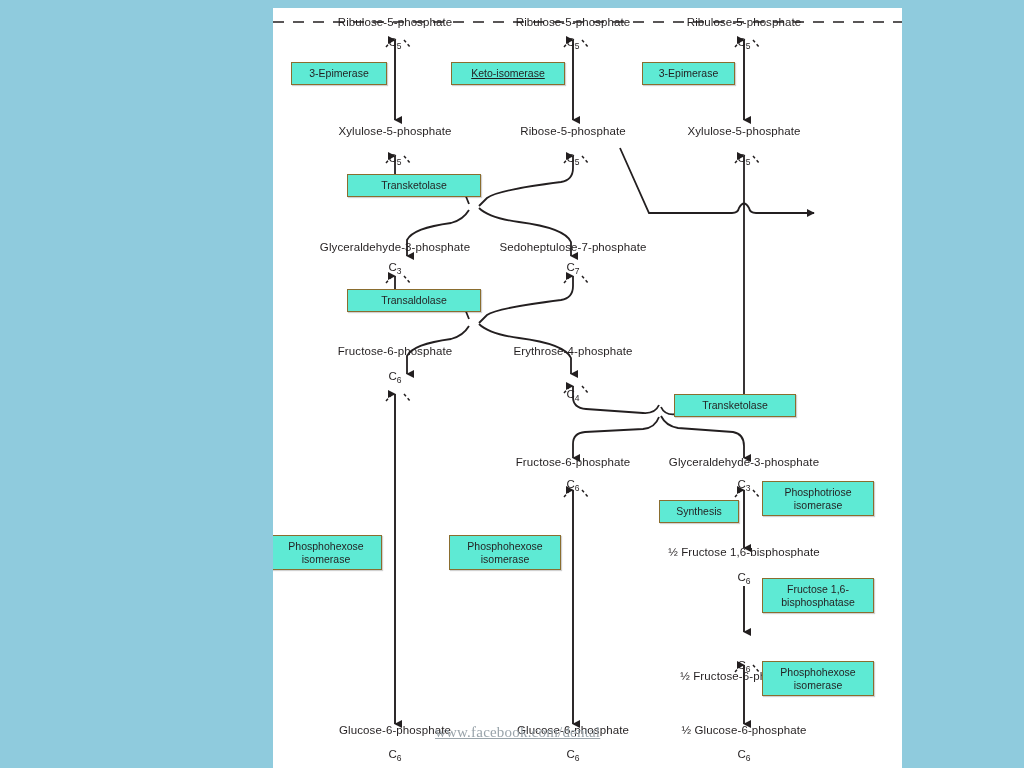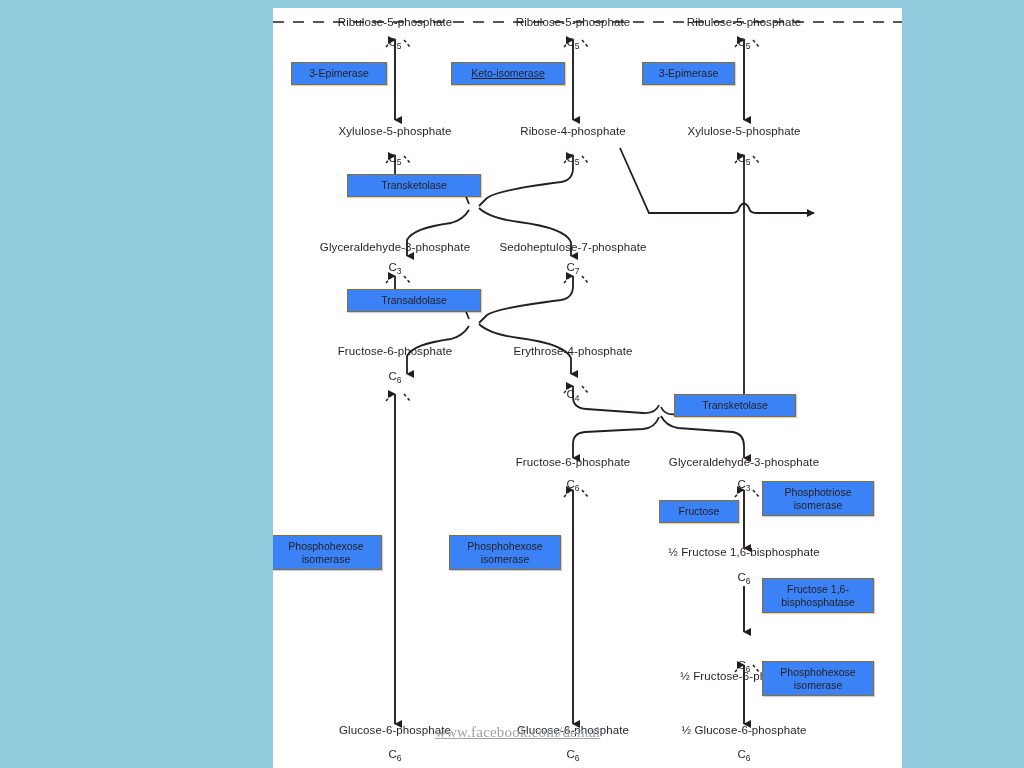--- a/index.html
+++ b/index.html
@@ -45,21 +45,21 @@
   .carbon {
     position: absolute;
     color: #231f20;
     font-size: 11.5px;
     white-space: nowrap;
     transform: translateX(-50%);
   }
   .carbon sub { font-size: 8.5px; }
   .enzyme {
     position: absolute;
-    background: #3b82f6;
+    background: #5eead4;
     border: 1px solid #8a6d2f;
     color: #231f20;
     font-size: 10.5px;
     line-height: 12.5px;
     text-align: center;
     padding: 4px 7px;
     box-sizing: border-box;
     box-shadow: 1px 1px 1px rgba(0,0,0,0.18);
     white-space: nowrap;
   }
@@ -190,21 +190,21 @@
 
     <div class="lbl ctr" style="left:300px; top:8px;">Ribulose-5-phosphate</div>
     <div class="carbon" style="left:300px; top:28px;">C<sub>5</sub></div>
 
     <div class="lbl ctr" style="left:471px; top:8px;">Ribulose-5-phosphate</div>
     <div class="carbon" style="left:471px; top:28px;">C<sub>5</sub></div>
 
     <div class="lbl ctr" style="left:122px; top:117px;">Xylulose-5-phosphate</div>
     <div class="carbon" style="left:122px; top:144px;">C<sub>5</sub></div>
 
-    <div class="lbl ctr" style="left:300px; top:117px;">Ribose-4-phosphate</div>
+    <div class="lbl ctr" style="left:300px; top:117px;">Ribose-5-phosphate</div>
     <div class="carbon" style="left:300px; top:144px;">C<sub>5</sub></div>
 
     <div class="lbl ctr" style="left:471px; top:117px;">Xylulose-5-phosphate</div>
     <div class="carbon" style="left:471px; top:144px;">C<sub>5</sub></div>
 
     <div class="lbl ctr" style="left:122px; top:233px;">Glyceraldehyde-3-phosphate</div>
     <div class="carbon" style="left:122px; top:253px;">C<sub>3</sub></div>
 
     <div class="lbl ctr" style="left:300px; top:233px;">Sedoheptulose-7-phosphate</div>
     <div class="carbon" style="left:300px; top:253px;">C<sub>7</sub></div>
@@ -237,21 +237,21 @@
     <div class="carbon" style="left:471px; top:740px;">C<sub>6</sub></div>
 
     <div class="enzyme" style="left:18px; top:54px; width:96px;">3-Epimerase</div>
     <div class="enzyme" style="left:178px; top:54px; width:114px;text-decoration:underline;">Keto-isomerase</div>
     <div class="enzyme" style="left:369px; top:54px; width:93px;">3-Epimerase</div>
 
     <div class="enzyme" style="left:74px; top:166px; width:134px;">Transketolase</div>
     <div class="enzyme" style="left:74px; top:281px; width:134px;">Transaldolase</div>
     <div class="enzyme" style="left:401px; top:386px; width:122px;">Transketolase</div>
 
-    <div class="enzyme" style="left:386px; top:492px; width:80px;">Fructose</div>
+    <div class="enzyme" style="left:386px; top:492px; width:80px;">Synthesis</div>
 
     <div class="enzyme two" style="left:489px; top:473px; width:112px;">
       <span>Phosphotriose</span><br>
       <span>isomerase</span>
     </div>
 
     <div class="enzyme two" style="left:-3px; top:527px; width:112px;">
       <span>Phosphohexose</span><br>
       <span>isomerase</span>
     </div>

